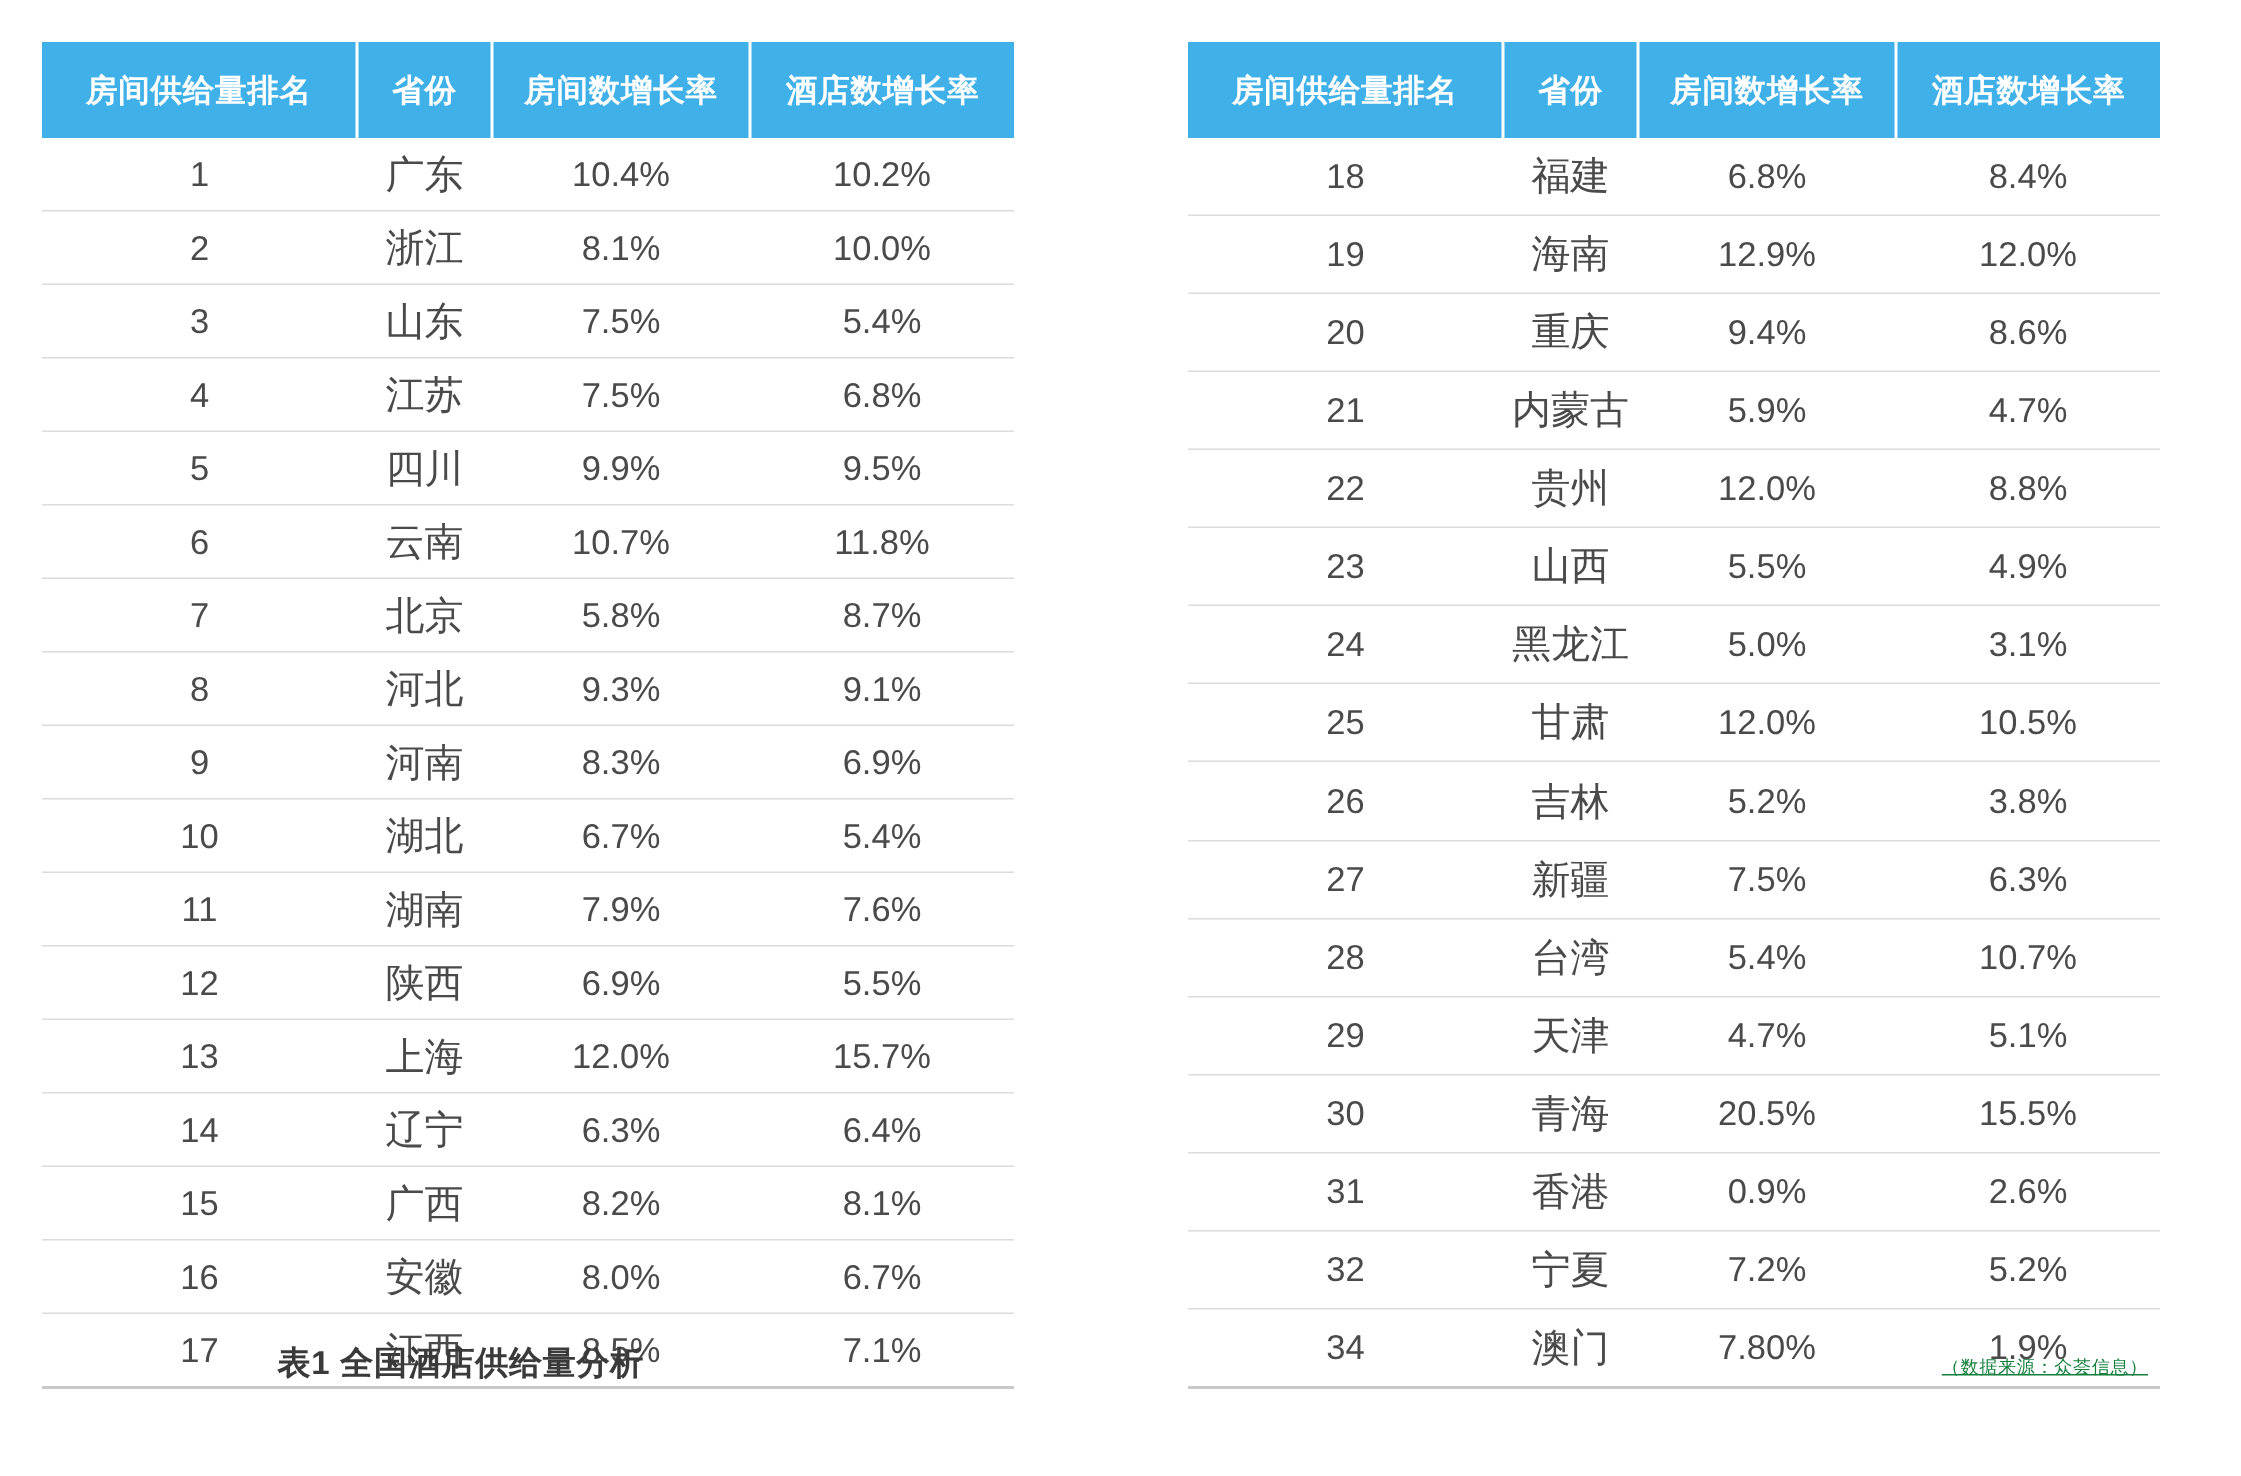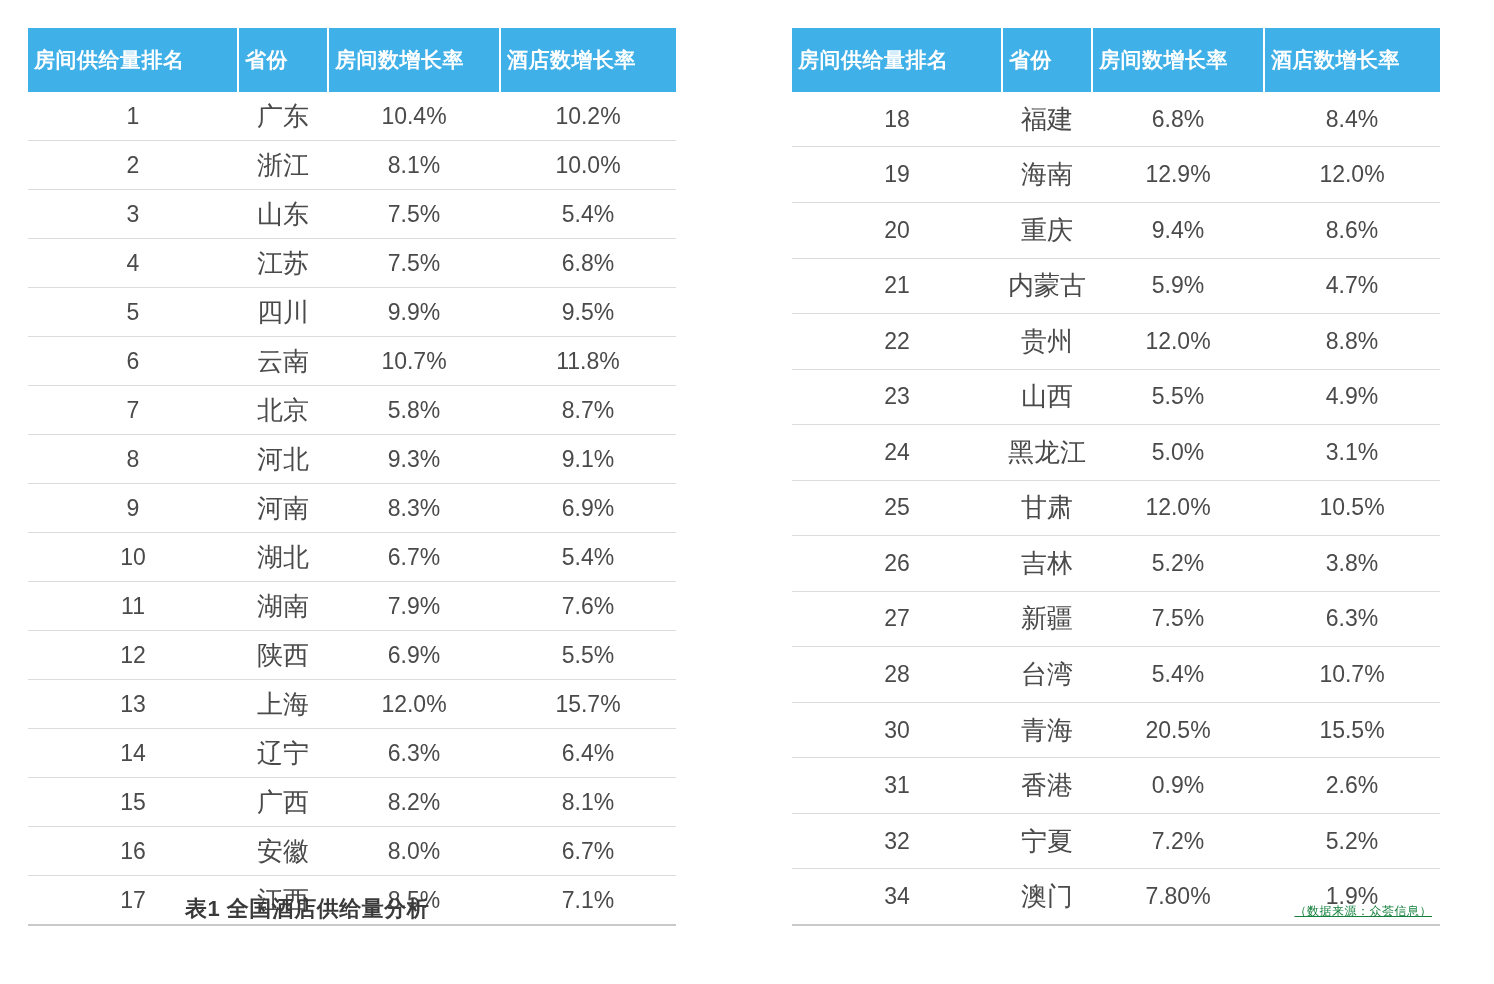--- a/index.html
+++ b/index.html
@@ -37,21 +37,21 @@
   table.supply-table col.c-hotel { width: 176px; }
 
   table.supply-table thead th {
     background: #3fb0e8;
     color: #ffffff;
     font-size: 21px;
     font-weight: bold;
     letter-spacing: 0.5px;
     height: 64px;
     padding: 0 6px;
-    text-align: left;
+    text-align: center;
     border-right: 2px solid #ffffff;
     vertical-align: middle;
     white-space: nowrap;
   }
   table.supply-table thead th:last-child {
     border-right: none;
     margin-left: 40px;
   }
   table.supply-table tbody td {
     height: 48px;
@@ -300,20 +300,26 @@
             <td>7.5%</td>
             <td>6.3%</td>
           </tr>
           <tr>
             <td>28</td>
             <td class="prov">台湾</td>
             <td>5.4%</td>
             <td>10.7%</td>
           </tr>
           <tr>
+            <td>29</td>
+            <td class="prov">天津</td>
+            <td>4.7%</td>
+            <td>5.1%</td>
+          </tr>
+          <tr>
             <td>30</td>
             <td class="prov">青海</td>
             <td>20.5%</td>
             <td>15.5%</td>
           </tr>
           <tr>
             <td>31</td>
             <td class="prov">香港</td>
             <td>0.9%</td>
             <td>2.6%</td>

